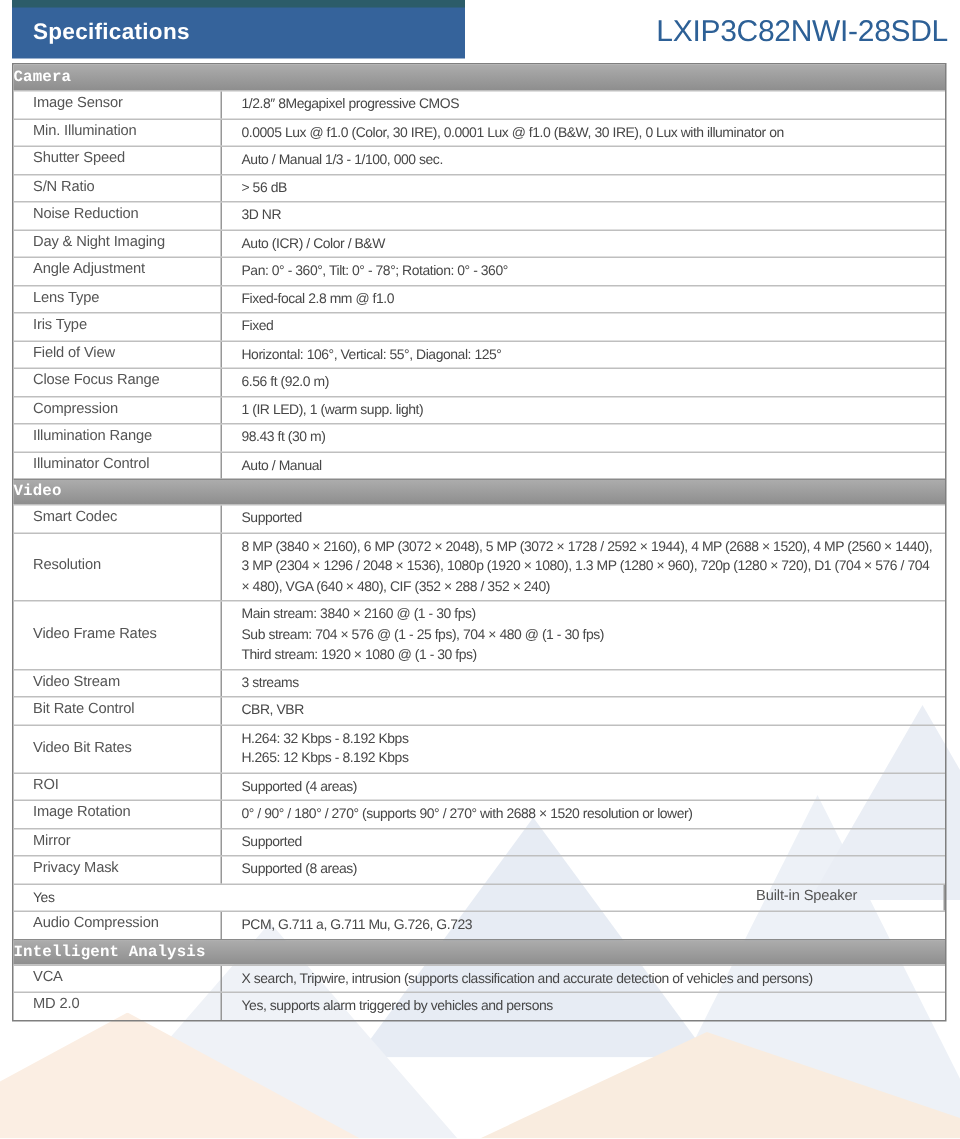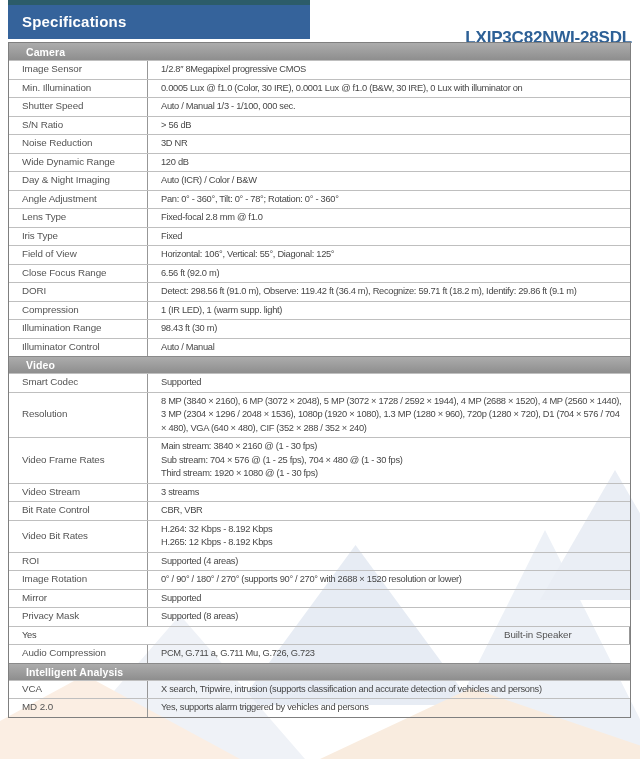--- a/index.html
+++ b/index.html
@@ -30,38 +30,39 @@
     background: #35639b;
     border-top: 5px solid #2c5c69;
   }
   .title {
     display: block;
     color: #ffffff; font-weight: bold;
     font-size: 15px; line-height: 33px;
     padding-left: 14px; letter-spacing: 0.2px;
   }
   .model {
-    position: absolute; right: 8px; top: 28px;
-    color: #2d6096; font-weight: bold;
-    font-size: 17px; letter-spacing: -0.2px;
+    position: absolute; right: 8px; top: 10px;
+    color: #2d6096; font-weight: normal;
+    font-size: 20px; letter-spacing: -0.2px;
   }
 
   
   .spec-table {
     position: absolute; left: 8px; top: 42px;
     width: 623px;
     border: 1px solid #7f7f7f;
     background: transparent;
   }
   .section-bar {
     height: 17px;
     background: linear-gradient(#acacac, #8e8e8e);
     display: flex; align-items: center;
-    padding-left: 17px;
+    padding-left: 0;
     border-top: 1px solid #8a8a8a;
+    font-family: Liberation Mono, monospace;
   }
   .section-bar:first-child { border-top: none; }
   .section-label {
     color: #ffffff; font-weight: bold;
     font-size: 10.5px; letter-spacing: 0.1px;
   }
   .row {
     display: flex;
     min-height: 17px;
     border-top: 1px solid #bfbfbf;
@@ -125,24 +126,20 @@
   <div class="row">
     <div class="cell label">S/N Ratio</div>
     <div class="cell value">&gt; 56 dB</div>
   </div>
 
   <div class="row">
     <div class="cell label">Noise Reduction</div>
     <div class="cell value">3D NR</div>
   </div>
 
-  <div class="row">
-    <div class="cell label">Wide Dynamic Range</div>
-    <div class="cell value">120 dB</div>
-  </div>
 
   <div class="row">
     <div class="cell label">Day &amp; Night Imaging</div>
     <div class="cell value">Auto (ICR) / Color / B&amp;W</div>
   </div>
 
   <div class="row">
     <div class="cell label">Angle Adjustment</div>
     <div class="cell value">Pan: 0° - 360°, Tilt: 0° - 78°; Rotation: 0° - 360°</div>
   </div>
@@ -160,24 +157,20 @@
   <div class="row">
     <div class="cell label">Field of View</div>
     <div class="cell value">Horizontal: 106°, Vertical: 55°, Diagonal: 125°</div>
   </div>
 
   <div class="row">
     <div class="cell label">Close Focus Range</div>
     <div class="cell value">6.56 ft (92.0 m)</div>
   </div>
 
-  <div class="row">
-    <div class="cell label">DORI</div>
-    <div class="cell value">Detect: 298.56 ft (91.0 m), Observe: 119.42 ft (36.4 m), Recognize: 59.71 ft (18.2 m), Identify: 29.86 ft (9.1 m)</div>
-  </div>
 
   <div class="row">
     <div class="cell label">Compression</div>
     <div class="cell value">1 (IR LED), 1 (warm supp. light)</div>
   </div>
 
   <div class="row">
     <div class="cell label">Illumination Range</div>
     <div class="cell value">98.43 ft (30 m)</div>
   </div>

